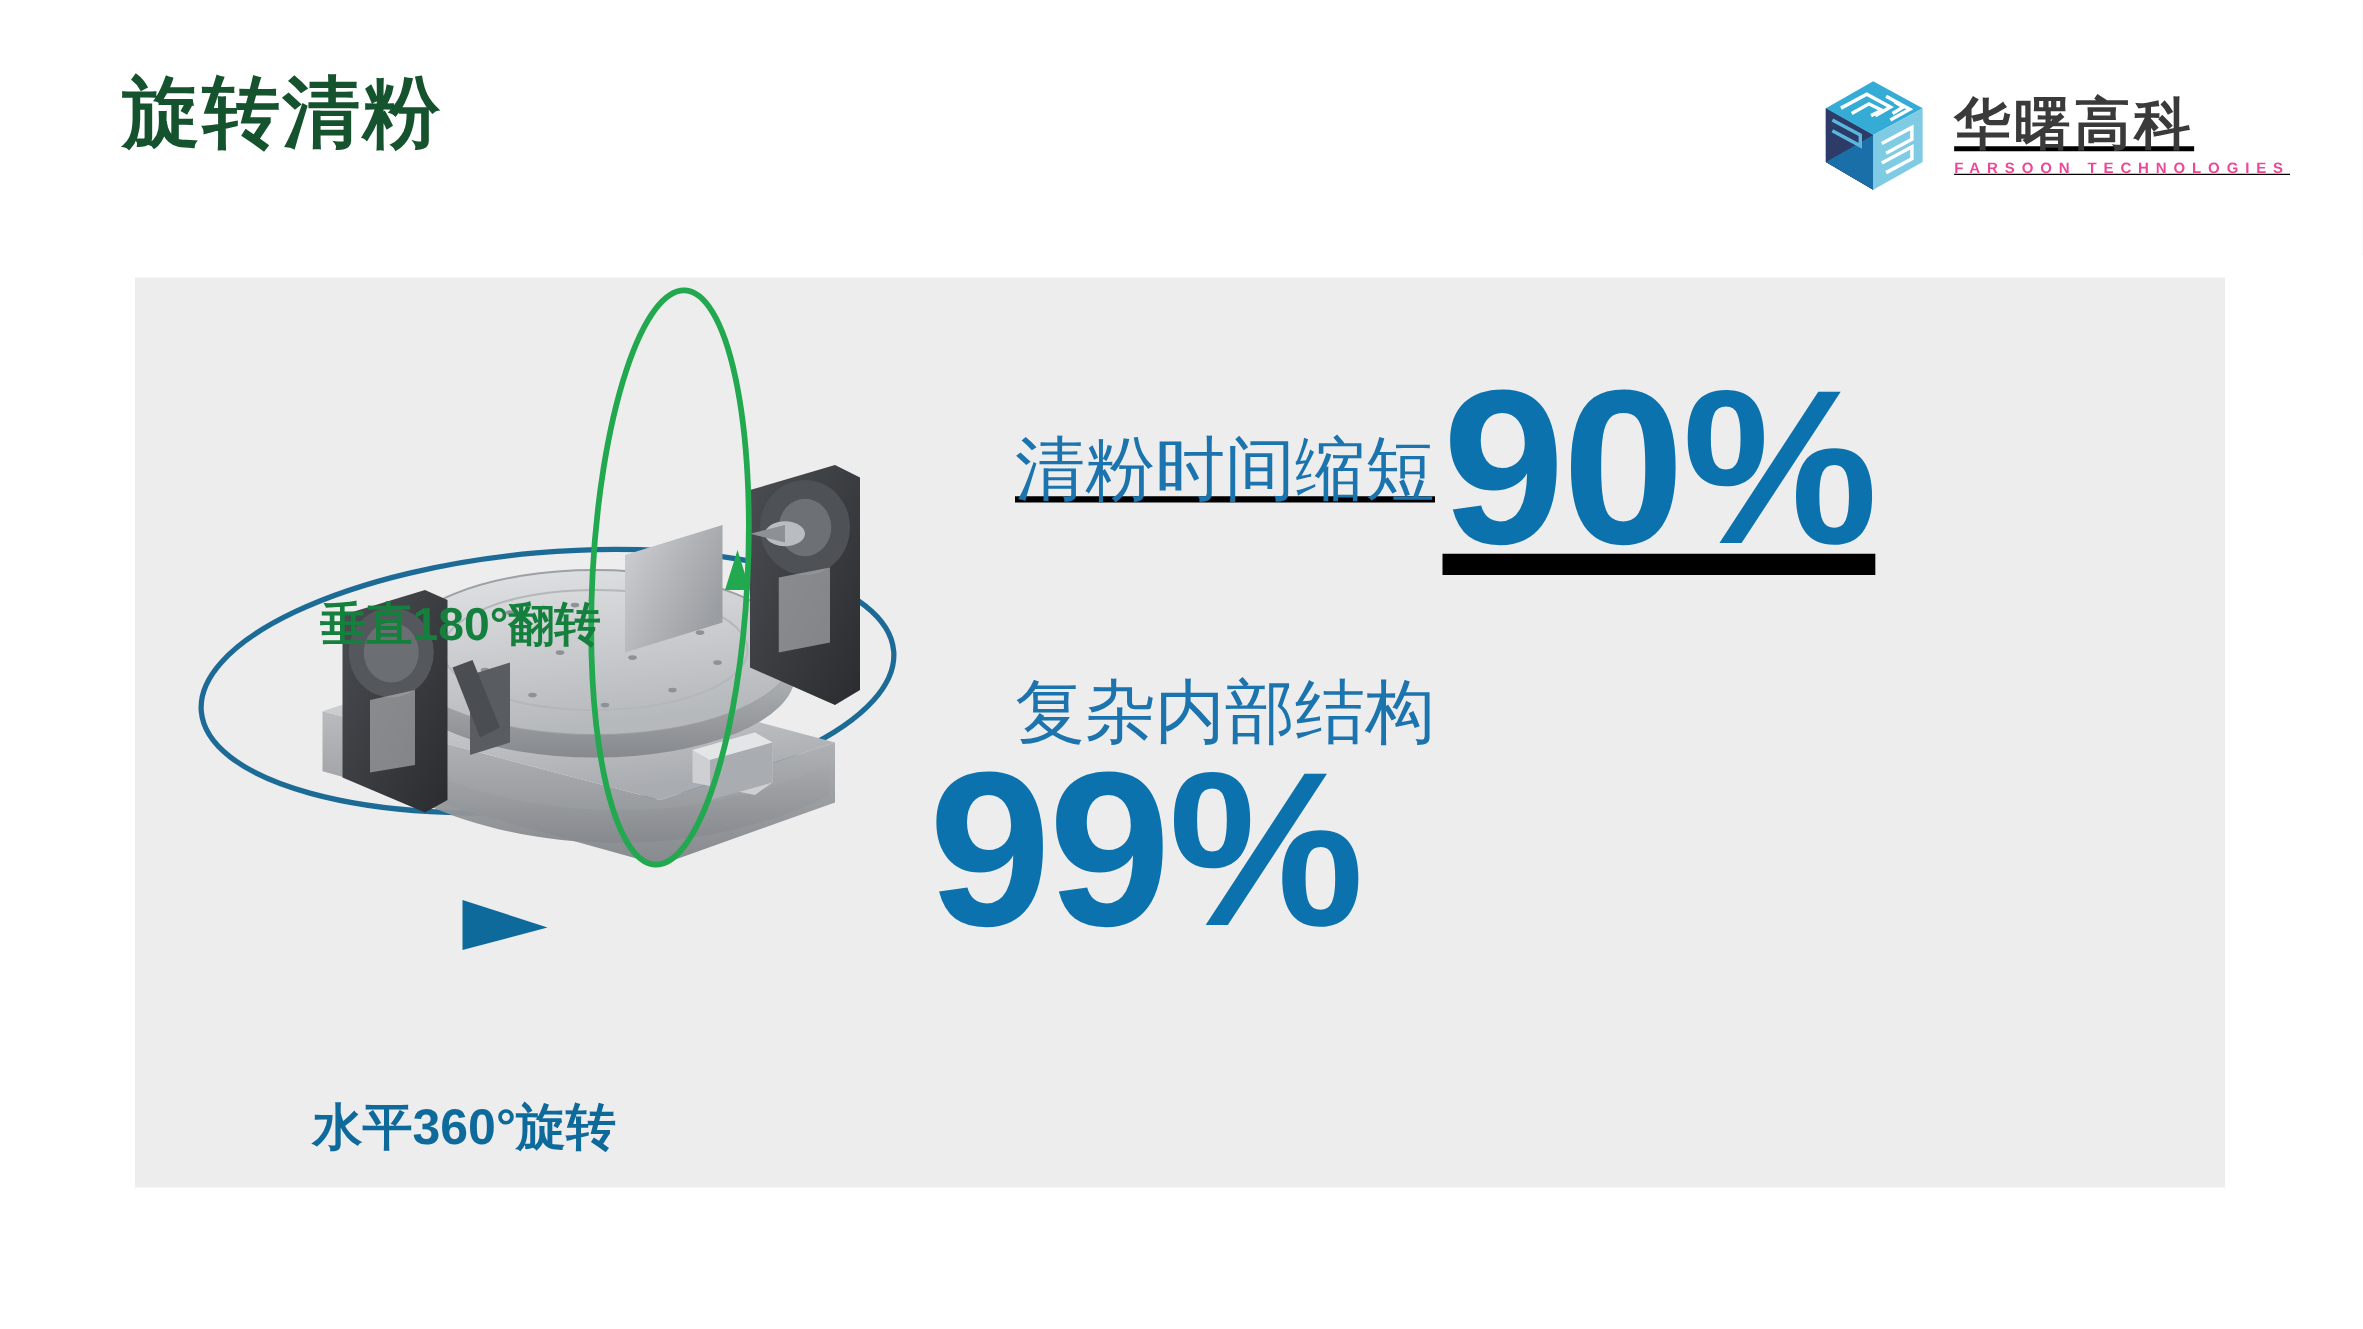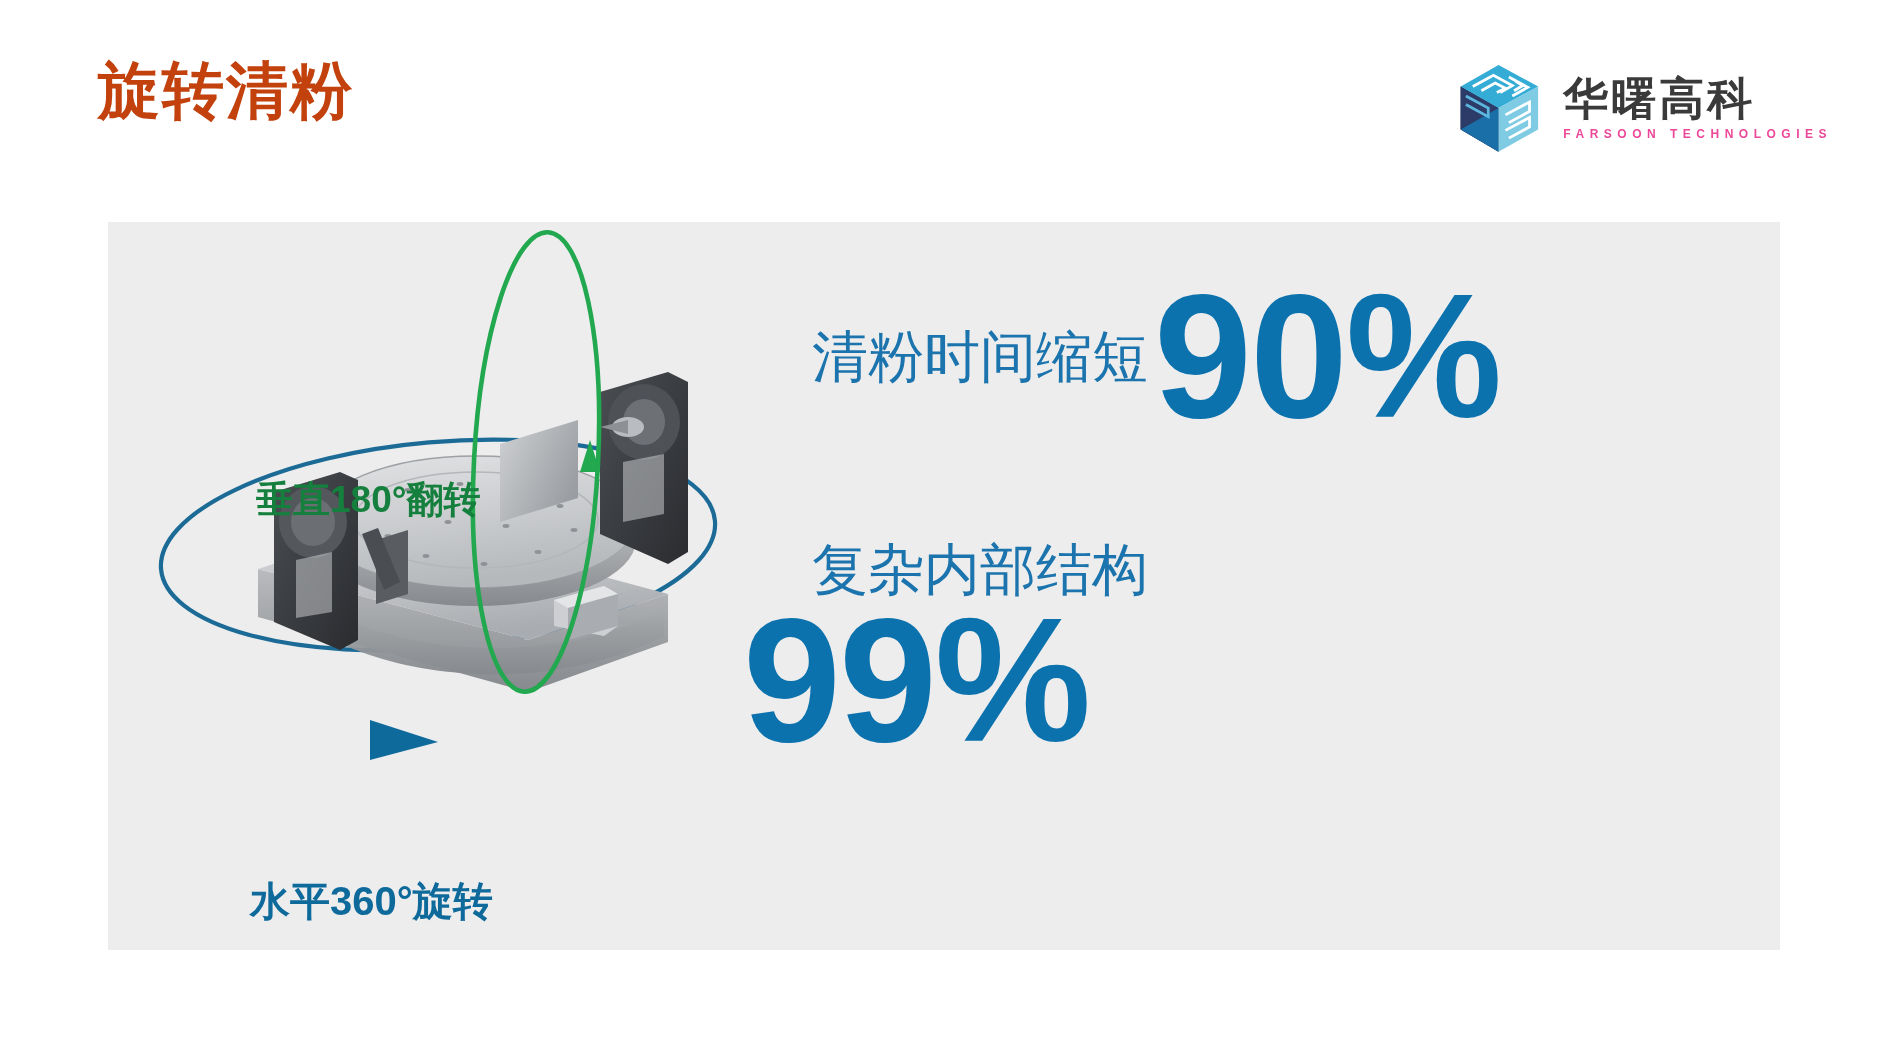--- a/index.html
+++ b/index.html
@@ -9,31 +9,31 @@
     font-family:"Liberation Sans","DejaVu Sans",sans-serif;
     overflow:hidden;
     position:relative;
   }
   .slide{position:absolute;inset:0;background:#ffffff;}
 
   
   .slide-title{
     position:absolute;left:98px;top:58px;
     font-size:62px;font-weight:bold;
-    color:#c2410c;letter-spacing:2px;
+    color:#14532d;letter-spacing:2px;
     line-height:1.05;
     white-space:nowrap;
   }
 
   .logo{
     position:absolute;right:58px;top:63px;
     display:flex;align-items:center;gap:18px;
   }
   .logo-mark{width:86px;height:90px;display:block;}
-  .logo-text{display:flex;flex-direction:column;justify-content:flex-end;}
+  .logo-text{display:flex;flex-direction:column;justify-content:flex-end;text-decoration:underline;}
   .logo-cn{
     font-size:45px;font-weight:bold;color:#3A3A3A;
     letter-spacing:3px;line-height:1;white-space:nowrap;
   }
   .logo-en{
     font-size:12px;font-weight:bold;color:#ec4899;
     letter-spacing:5.5px;line-height:1;margin-top:7px;white-space:nowrap;
   }
 
   
@@ -61,21 +61,21 @@
   }
 
   
   .stats{
     position:absolute;left:610px;top:50px;
     width:1062px;height:660px;
   }
   .stat{
     position:absolute;display:flex;align-items:center;
   }
-  .stat-1{left:0;top:4px;}
+  .stat-1{left:0;top:22px;text-decoration:underline;}
   .stat-2{left:0;top:268px;flex-direction:column;}
 
   .stat-label{
     font-size:56px;color:#1B74AD;font-weight:normal;
     line-height:1.08;text-align:right;
     white-space:nowrap;
     flex:1;
     padding-right:6px;
   }
   .stat-label .l2{display:block;}

